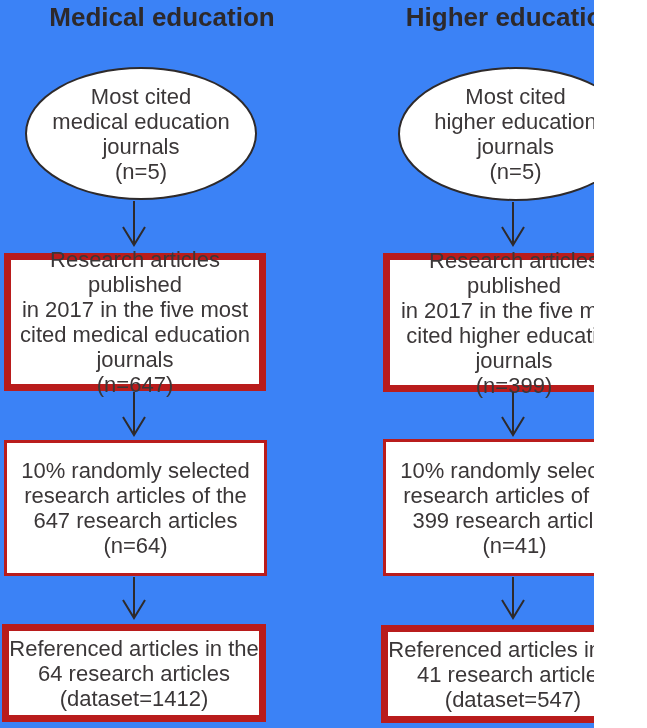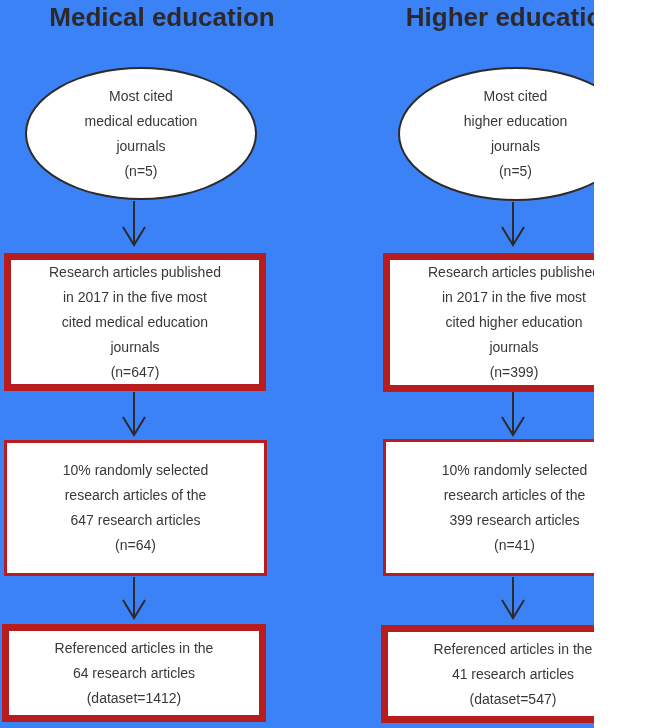--- a/index.html
+++ b/index.html
@@ -20,21 +20,21 @@
     text-align: center;
     color: #2d292b;
   }
   .shape {
     position: absolute;
     box-sizing: border-box;
     display: flex;
     align-items: center;
     justify-content: center;
     text-align: center;
-    font-size: 14px;
+    font-size: 22px;
     line-height: 25px;
     white-space: pre-line;
     background: #ffffff;
   }
   .ellipse {
     border: 2.5px solid #2e2a2b;
     border-radius: 50%;
   }
   .rect { border: 7px solid #b91c1c; }
   .rect.thick { border-width: 3px; }

